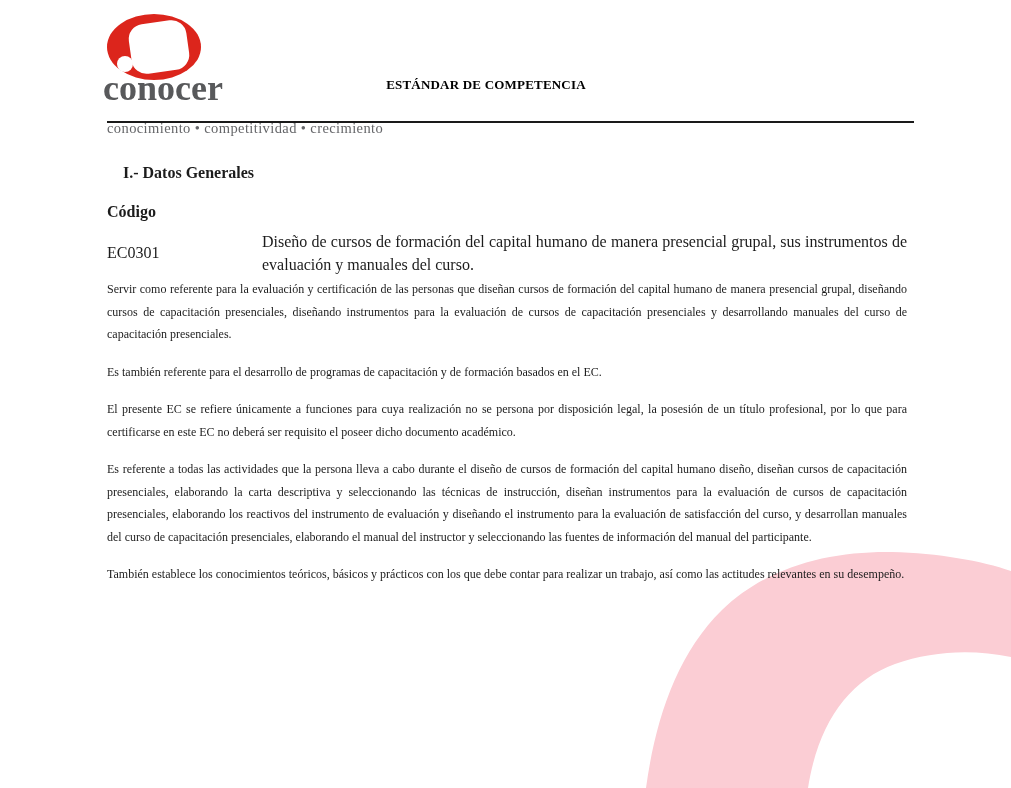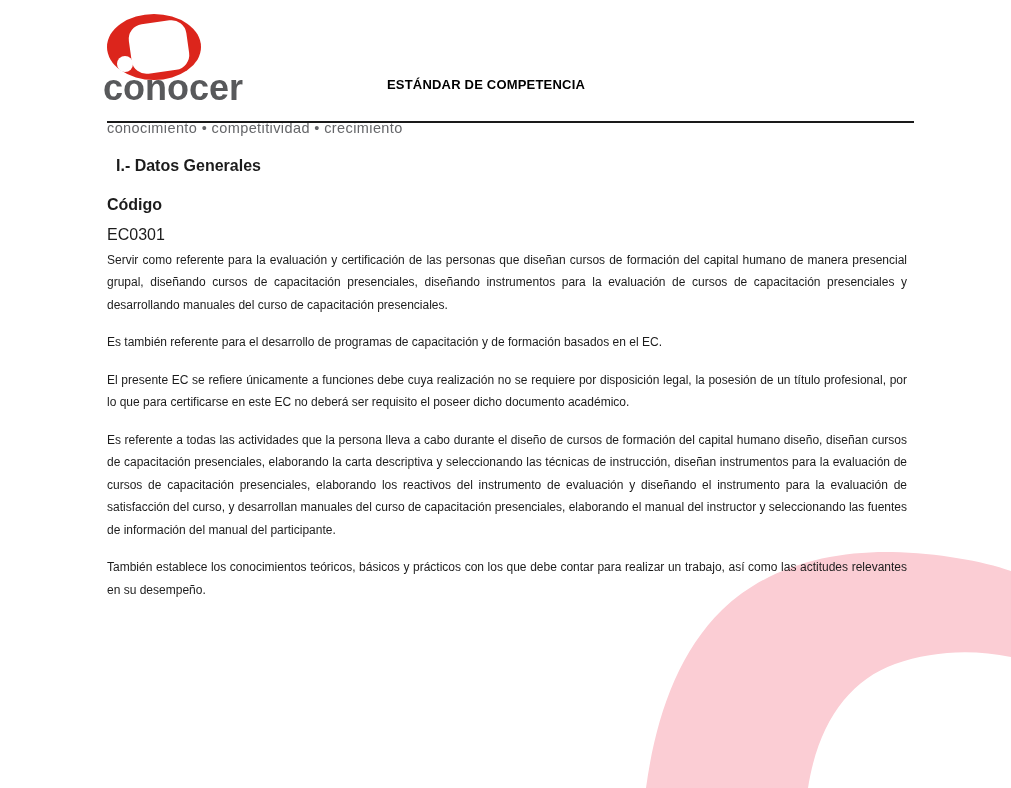--- a/index.html
+++ b/index.html
@@ -1,21 +1,21 @@
 <!DOCTYPE html>
 <html><head>
 <meta charset="utf-8">
 <style>
   html,body{margin:0;padding:0;background:#fff;}
   .page{
     position:relative;
     width:1011px;height:788px;
     background:#ffffff;
     overflow:hidden;
-    font-family:Liberation Sans, sans-serif;
+    font-family:Liberation Serif, serif;
     color:#1c1c1c;
   }
   
   .watermark{position:absolute;left:0;top:0;width:1011px;height:788px;z-index:0;pointer-events:none;}
   
   .logo-mark{position:absolute;left:104px;top:14px;z-index:2;}
   .logo-wordmark{
     position:absolute;left:103px;top:70px;z-index:1;
     font-size:36px;font-weight:bold;letter-spacing:0px;
     color:#58595b;line-height:36px;
@@ -30,21 +30,21 @@
     letter-spacing:0.2px;
   }
   .header-divider{
     position:absolute;left:107px;top:121px;width:807px;height:2px;
     background:#1a1a1a;z-index:2;
   }
   
   .content{
     position:absolute;left:107px;top:146px;width:800px;z-index:1;
   }
-  .h-doc{font-size:16px;font-weight:bold;line-height:22px;margin:9px;}
+  .h-doc{font-size:16px;font-weight:bold;line-height:22px;margin:16px;}
   .h-datos{margin-bottom:17px;}
   .h-section{margin-bottom:6px;}
   .code-table{display:grid;grid-template-columns:155px 1fr;}
   .code-head-row{margin-bottom:8px;}
   .code-value-row{margin-bottom:2px;}
   .code-cell{font-size:16px;line-height:22.5px;}
   .code-cell.bold{font-weight:bold;line-height:22px;}
   .code-value-cell{display:flex;align-items:center;}
   .titulo-text{text-align:justify;}
   .para{
@@ -86,25 +86,26 @@
   <div class="content">
 
     <h2 class="h-doc h-datos">I.- Datos Generales</h2>
 
     <div class="code-table code-head-row">
       <div class="code-cell bold">Código</div>
     </div>
 
     <div class="code-table code-value-row">
       <div class="code-cell code-value-cell">EC0301</div>
+      <div class="code-cell titulo-text">Diseño de cursos de formación del capital humano de manera presencial grupal, sus instrumentos de evaluación y manuales del curso.</div>
     </div>
 
 
     <p class="para">Servir como referente para la evaluación y certificación de las personas que diseñan cursos de formación del capital humano de manera presencial grupal, diseñando cursos de capacitación presenciales, diseñando instrumentos para la evaluación de cursos de capacitación presenciales y desarrollando manuales del curso de capacitación presenciales.</p>
     <p class="para">Es también referente para el desarrollo de programas de capacitación y de formación basados en el EC.</p>
-    <p class="para">El presente EC se refiere únicamente a funciones debe cuya realización no se requiere por disposición legal, la posesión de un título profesional, por lo que para certificarse en este EC no deberá ser requisito el poseer dicho documento académico.</p>
+    <p class="para">El presente EC se refiere únicamente a funciones para cuya realización no se persona por disposición legal, la posesión de un título profesional, por lo que para certificarse en este EC no deberá ser requisito el poseer dicho documento académico.</p>
 
 
     <p class="para">Es referente a todas las actividades que la persona lleva a cabo durante el diseño de cursos de formación del capital humano diseño, diseñan cursos de capacitación presenciales, elaborando la carta descriptiva y seleccionando las técnicas de instrucción, diseñan instrumentos para la evaluación de cursos de capacitación presenciales, elaborando los reactivos del instrumento de evaluación y diseñando el instrumento para la evaluación de satisfacción del curso, y desarrollan manuales del curso de capacitación presenciales, elaborando el manual del instructor y seleccionando las fuentes de información del manual del participante.</p>
     <p class="para last">También establece los conocimientos teóricos, básicos y prácticos con los que debe contar para realizar un trabajo, así como las actitudes relevantes en su desempeño.</p>
 
   </div>
 </div>
 
 </body></html>

